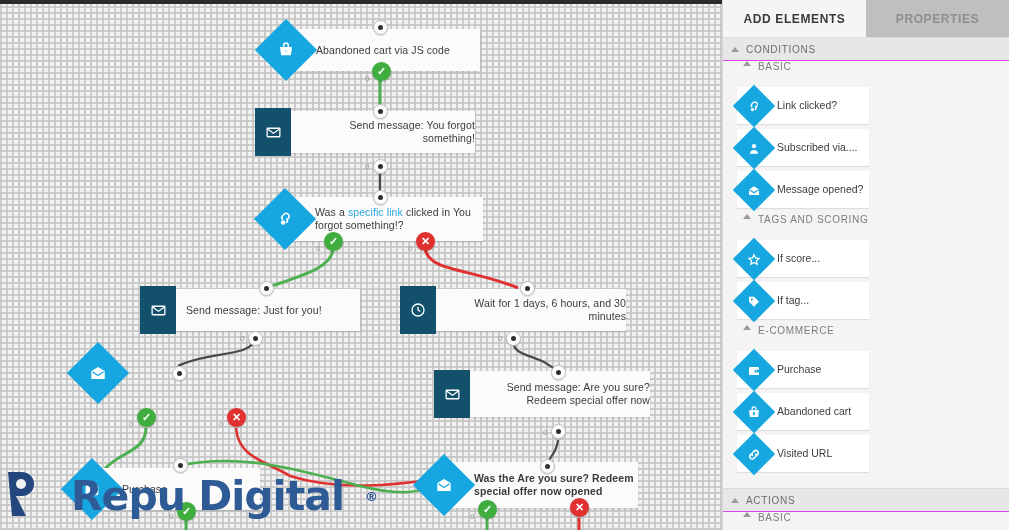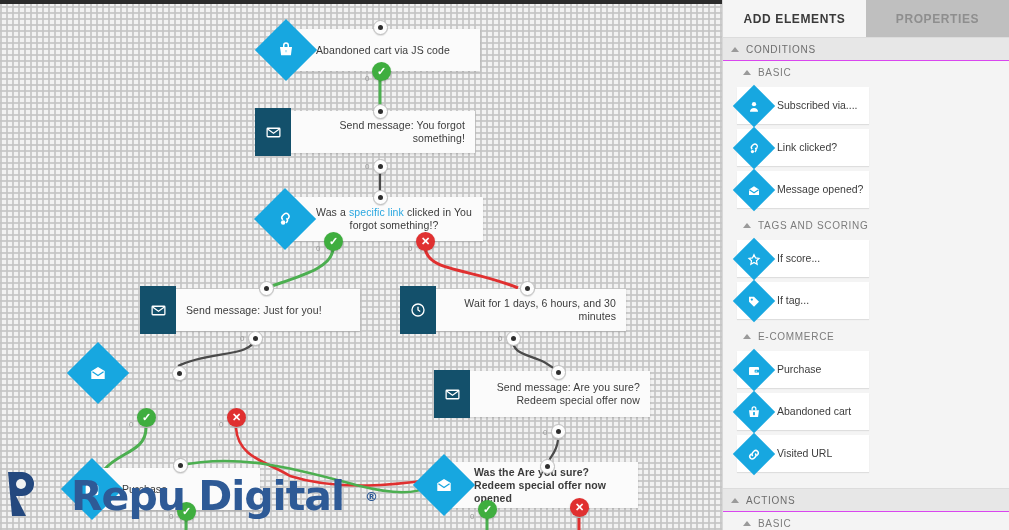--- a/index.html
+++ b/index.html
@@ -45,21 +45,20 @@
     display: flex;
     align-items: center;
   }
   .node .plate {
     background: #fbfbfb;
     box-shadow: 0 1px 2px rgba(0,0,0,.16);
     height: 42px;
     display: flex;
     align-items: center;
     padding-left: 34px;
-    padding-right: 10px;
   }
   .node.two .plate { height: 44px; }
   .node .label {
     font-size: 10.5px; color: #3b3b3b; line-height: 13px;
     letter-spacing: .1px;
   }
   .node .label a { color:#2aa7e0; text-decoration:none; }
 
   
   .dia {
@@ -132,21 +131,21 @@
   }
   .tab.active { background:#f5f5f5; color:#3a3a3a; }
   #panelbody { height:493px; overflow:hidden; }
 
   .sec-head {
     height:24px; display:flex; align-items:center;
     background:#e7e7e7; border-top:1px solid #dcdcdc; border-bottom:1px solid #d946ef;
     padding-left:8px; font-size:10px; letter-spacing:.7px; color:#6d6d6d;
   }
   .sub-head {
-    height:22px; display:flex; align-items:center;
+    height:22px; display:flex; align-items:flex-start;
     padding-left:20px; font-size:10px; letter-spacing:.7px; color:#7b7b7b;
     background:#f4f4f4;
   }
   .caret {
     width:0;height:0;border-left:4px solid transparent;border-right:4px solid transparent;
     border-bottom:5px solid #9a9a9a; margin-right:7px;
   }
   .grid { display:flex; flex-wrap:wrap; padding:4px 6px 6px 14px; background:#f4f4f4; gap:5px 6px;}
   .item {
     width:132px; height:37px; background:#fff; display:flex; align-items:center;
@@ -246,21 +245,21 @@
     <div class="node dianode two" style="left:263px; top:197px; width:220px;">
       <div class="dia">
         <span class="g">
           <svg class="gi" width="18" height="18" viewBox="0 0 24 24" fill="none" stroke="#fff" stroke-width="2">
             <path d="M9 13a4 4 0 0 1 0-5.6l2-2a4 4 0 0 1 5.6 5.6l-1 1"></path>
             <path d="M14 11a4 4 0 0 1 0 5.6l-.6.6"></path>
             <circle cx="9.5" cy="16.5" r="3" fill="#fff" stroke="none"></circle>
           </svg>
         </span>
       </div>
-      <div class="plate" style="width:198px; height:44px;text-align:center;">
+      <div class="plate" style="width:198px; height:44px;">
         <span class="label"><span>Was a </span><a href="#">specific link</a><span> clicked in You forgot something!?</span></span>
       </div>
     </div>
     <div class="port" style="left:373px; top:190px;">
         <i></i>
       </div>
     <div class="badge yes" style="left:324px; top:232px;">✓</div>
     <div class="zero" style="left:316px; top:244px;">0</div>
     <div class="badge no" style="left:416px; top:232px;">✕</div>
     <div class="zero" style="left:408px; top:244px;">0</div>
@@ -407,47 +406,47 @@
 
       <div class="sub-head">
         <span class="caret"></span>
         <span>BASIC</span>
       </div>
       <div class="grid">
         <div class="item">
           <span class="sh">
               <span class="dia2">
                 <span class="g">
-            <svg class="gi" width="15" height="15" viewBox="0 0 24 24" fill="#fff">
-                    <circle cx="12" cy="8" r="3.4"></circle>
-                    <path d="M5.5 20c0-3.8 2.9-6 6.5-6s6.5 2.2 6.5 6z"></path>
-                  </svg>
-          </span>
-              </span>
-            </span>
-          <span class="txt">Subscribed via....</span>
-        </div>
-        <div class="item">
-          <span class="sh">
-              <span class="dia2">
-                <span class="g">
             <svg class="gi" width="15" height="15" viewBox="0 0 24 24" fill="none" stroke="#fff" stroke-width="2.2">
                     <path d="M9 13a4 4 0 0 1 0-5.6l2-2a4 4 0 0 1 5.6 5.6l-1 1"></path>
                     <path d="M14 11a4 4 0 0 1 0 5.6l-.6.6"></path>
                     <circle cx="9.5" cy="16.5" r="2.6" fill="#fff" stroke="none"></circle>
                   </svg>
           </span>
               </span>
             </span>
           <span class="txt">Link clicked?</span>
         </div>
         <div class="item">
           <span class="sh">
               <span class="dia2">
                 <span class="g">
+            <svg class="gi" width="15" height="15" viewBox="0 0 24 24" fill="#fff">
+                    <circle cx="12" cy="8" r="3.4"></circle>
+                    <path d="M5.5 20c0-3.8 2.9-6 6.5-6s6.5 2.2 6.5 6z"></path>
+                  </svg>
+          </span>
+              </span>
+            </span>
+          <span class="txt">Subscribed via....</span>
+        </div>
+        <div class="item">
+          <span class="sh">
+              <span class="dia2">
+                <span class="g">
             <svg class="gi" width="15" height="15" viewBox="0 0 24 24">
                     <path d="M4 10l8-5 8 5v9H4z" fill="#fff"></path>
                     <path d="M4.6 10.4l7.4 5 7.4-5" stroke="#17a7e0" stroke-width="1.8" fill="none"></path>
                   </svg>
           </span>
               </span>
             </span>
           <span class="txt">Message opened?</span>
         </div>
       </div>

